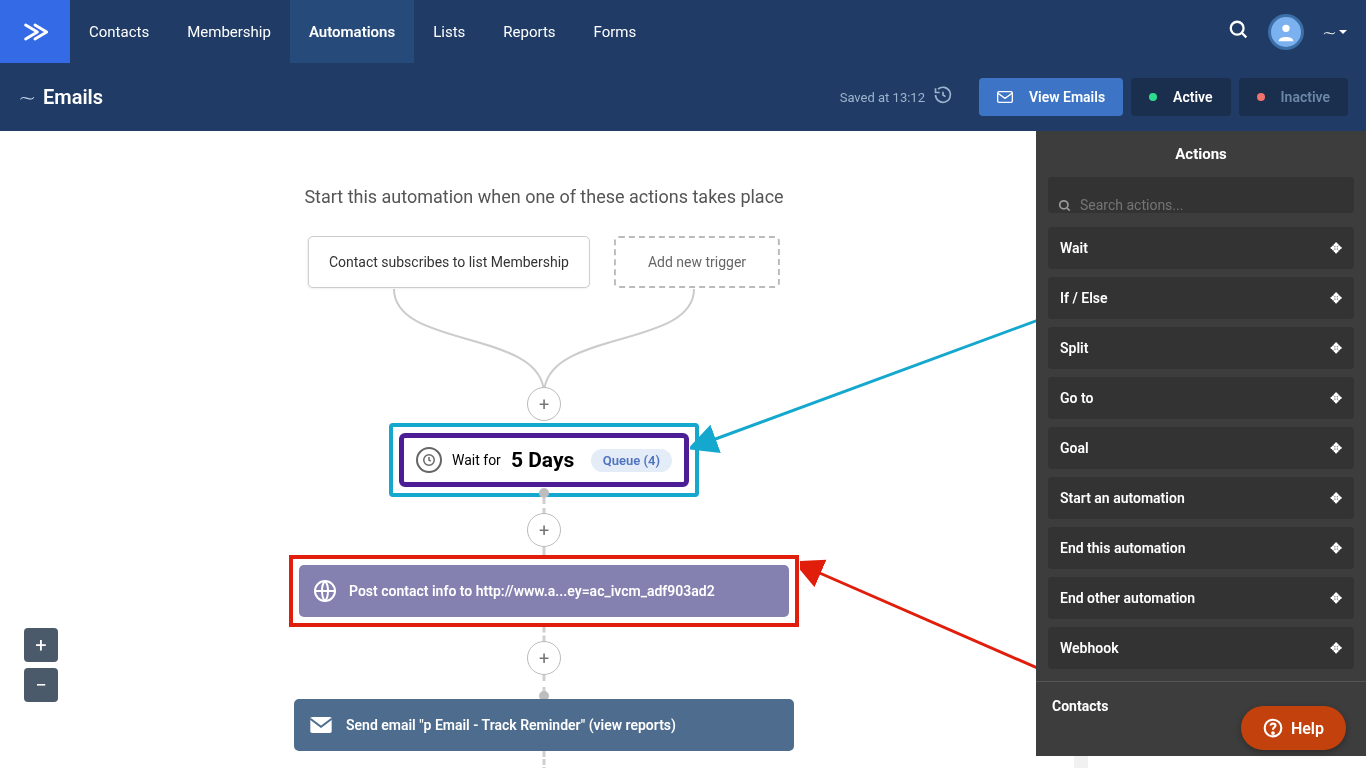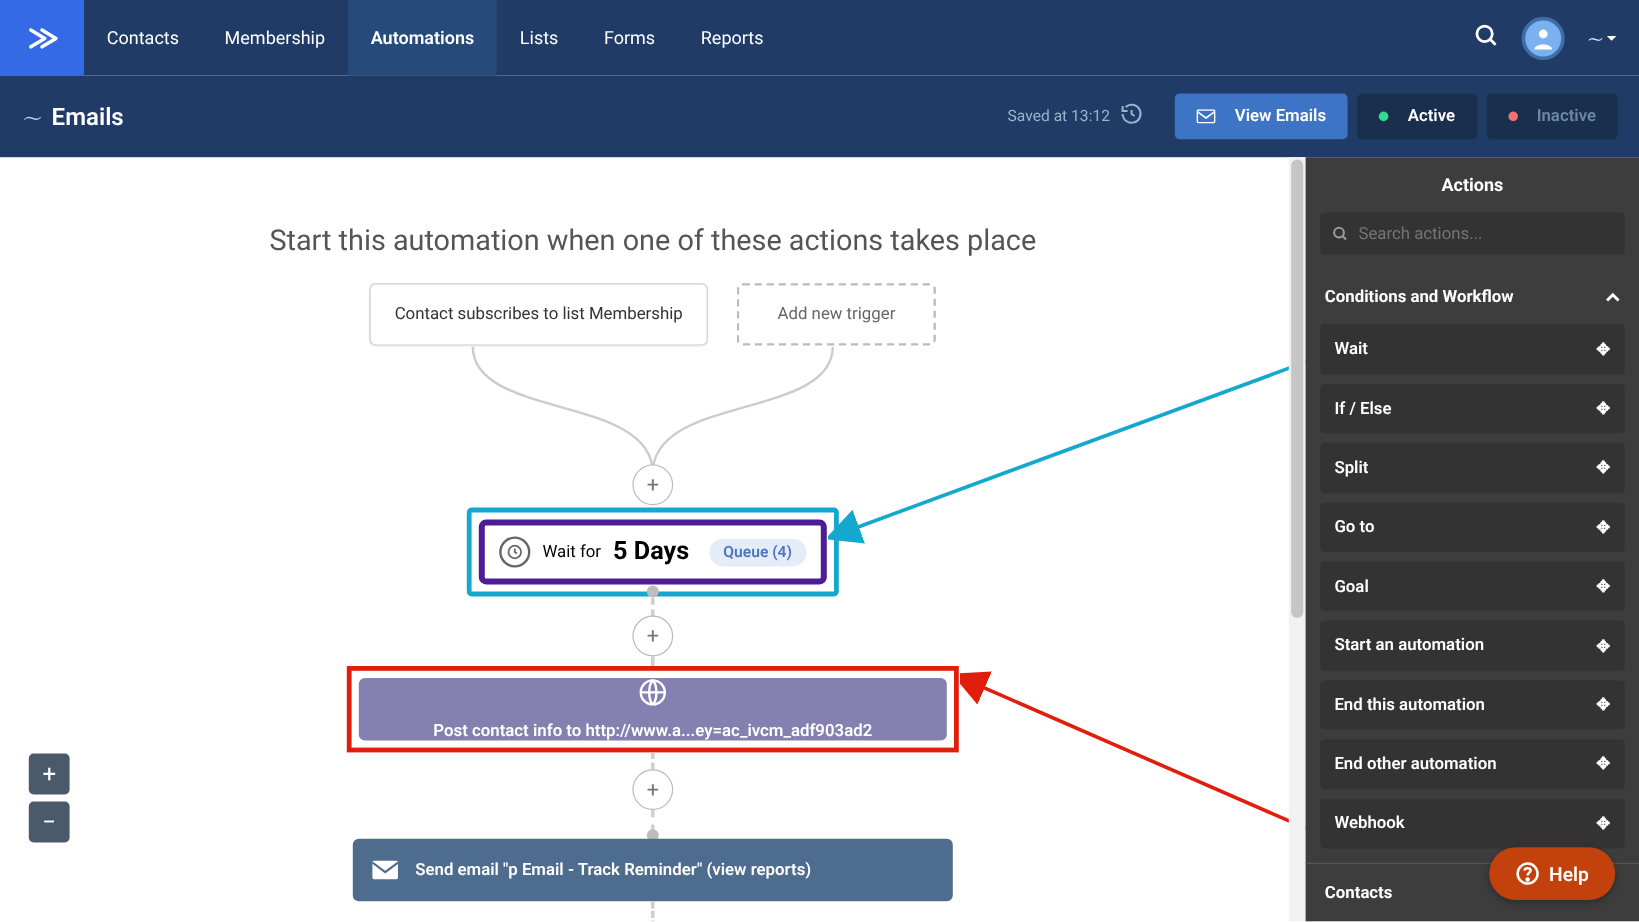--- a/index.html
+++ b/index.html
@@ -28,57 +28,57 @@
 .btn-view { background: #3e74c5; color: #fff; }
 .btn-contacts { background: #3e74c5; color: #fff; }
 .btn-active { background: #1a2e4d; color: #fff; align-items: center; }
 .btn-inactive { background: #1a2e4d; color: #6c88a8; }
 .dot { width: 8px; height: 8px; border-radius: 50%; display:inline-block; }
 .dot-green { background: #2ddc8f; }
 .dot-red { background: #f0736e; }
 
 
 .main { position: absolute; top: 131px; left: 0; right: 278px; bottom: 0; overflow: hidden; }
-.sidebar { position: absolute; top: 131px; right: 0; bottom: 0; width: 278px; background: #3d3d3d; color: #fff; display:flex; flex-direction:column; }
+.sidebar { position: absolute; top: 131px; right: 0; bottom: 12px; width: 330px; background: #3d3d3d; color: #fff; display:flex; flex-direction:column; }
 
 
 .canvas { position: relative; width: 100%; height: 100%; }
-.start-text { position: absolute; top: 55px; left: 0; right: 0; text-align: center; color: #555; font-size: 24px; }
+.start-text { position: absolute; top: 55px; left: 0; right: 0; text-align: center; color: #555; font-size: 18px; }
 .trigger-row { position: absolute; top: 105px; left: 50%; transform: translateX(-50%); display: flex; gap: 24px; }
 .trigger-box { height: 52px; padding: 0 20px; background: #fff; border: 1px solid #ccc; border-radius: 5px; display: flex; align-items: center; font-size: 14px; color: #333; box-shadow: 0 1px 2px rgba(0,0,0,.06); cursor:pointer; }
 .add-trigger { height: 52px; padding: 0 32px; border: 2px dashed #bbb; border-radius: 5px; display: flex; align-items: center; color: #666; font-size: 14px; cursor:pointer; }
 
 .plus-node { position: absolute; width: 34px; height: 34px; border: 1px solid #bbb; border-radius: 50%; background: #fff; left: 50%; transform: translateX(-50%); display:flex; align-items:center; justify-content:center; color:#777; font-size:18px; cursor:pointer; }
 
 .wait-wrap { position: absolute; left: 50%; transform: translateX(-50%); top: 292px; width: 310px; height: 74px; border: 4px solid #15a8ce; border-radius: 4px; padding: 6px; background:#fff; }
 .wait-box { width: 100%; height: 100%; border: 5px solid #4c1d95; border-radius: 6px; display: flex; align-items: center; padding: 0 12px; gap: 10px; font-size: 14px; cursor:pointer; }
 .wait-dur { font-weight: 700; font-size: 21px; color:#000000; }
 .queue-pill { background: #e4ecf8; color: #4e73c0; padding: 4px 12px; border-radius: 14px; font-size: 13px; font-weight: 600; margin-left:auto; }
 
 .webhook-wrap { position: absolute; left: 50%; transform: translateX(-50%); top: 424px; width: 510px; height: 72px; border: 4px solid #e01e0b; background:#fff; padding: 6px; }
-.webhook-box { width: 100%; height: 100%; background: #8481b0; border-radius: 5px; display: flex; align-items: center; gap: 12px; padding: 0 14px; color: #fff; font-size: 14px; font-weight:600; cursor:pointer;flex-direction:column; }
+.webhook-box { width: 100%; height: 100%; background: #8481b0; border-radius: 5px; display: flex; align-items: center; gap: 12px; padding: 0 14px; color: #fff; font-size: 14px; font-weight:600; cursor:pointer; }
 
 .email-box { position: absolute; left: 50%; transform: translateX(-50%); top: 568px; width: 500px; height: 52px; background: #4e6c8e; border-radius: 5px; display: flex; align-items: center; gap: 14px; padding: 0 16px; color: #fff; font-size: 14px; font-weight:600; cursor:pointer; }
 
 
 .dotline { position: absolute; left: 50%; transform: translateX(-50%); border-left: 3px dashed #cfcfcf; }
 .dot-node { position:absolute; width:10px; height:10px; background:#bdbdbd; border-radius:50%; left:50%; transform:translateX(-50%);} 
 
 .curve-svg { position:absolute; top:158px; left:50%; transform:translateX(-50%); }
 
 
 .zoom { position: absolute; left: 24px; bottom: 60px; display: flex; flex-direction: column; }
 .zoom-btn { width: 34px; height: 34px; background: #4b5a6a; color: #fff; font-size: 20px; display:flex; align-items:center; justify-content:center; border-radius:4px; margin-bottom:6px; cursor:pointer; }
 
 
 .arrow-svg { position:absolute; pointer-events:none; }
 
 
 .side-head { text-align: center; padding: 14px 0; font-weight: 700; font-size: 15px; }
-.side-search { margin: 0 12px 14px; height: 36px; background: #333; border-radius: 4px; display:flex; align-items:center; padding:0 10px; gap:8px; color:#999; }
+.side-search { margin: 0 12px 14px; height: 36px; background: #333; border-radius: 4px; display:flex; align-items:flex-end; padding:0 10px; gap:8px; color:#999; }
 .side-search input { flex:1; background:transparent; border:0; color:#fff; font-size:14px; outline:none; }
 .side-section { padding: 14px 16px; font-weight: 700; font-size: 14px; display:flex; align-items:center; justify-content:space-between; cursor:pointer; }
 .action-item { margin: 0 12px 8px; height: 42px; background: #333; border-radius: 4px; display:flex; align-items:center; padding:0 12px; font-weight:600; font-size:14px; justify-content:space-between; cursor:grab; }
 .section-contacts { padding: 16px; font-weight: 700; font-size: 14px; border-top:1px solid #555; margin-top:4px;}
 
 
 .help-btn { position: absolute; right: 20px; bottom: 18px; background: #c2410c; color: #fff; padding: 12px 22px; border-radius: 25px; display:flex; align-items:center; gap:8px; font-weight:600; font-size:16px; cursor:pointer; box-shadow:0 2px 6px rgba(0,0,0,.3); }
 
 .scrollbar { position:absolute; right:278px; top:131px; bottom:0; width:14px; background:#f1f1f1; }
 .scroll-thumb { position:absolute; left:2px; right:2px; top:2px; height:60%; background:#c5c5c5; border-radius:5px; }
@@ -97,22 +97,22 @@
   <div class="logo">
     <svg viewBox="0 0 24 24">
         <path d="M4 6 L14 12 L4 18 M12 6 L22 12 L12 18" stroke="#fff" stroke-width="2.5" fill="none" stroke-linecap="round" stroke-linejoin="round"></path>
       </svg>
   </div>
   <div class="nav-items">
     <div class="nav-item">Contacts</div>
     <div class="nav-item">Membership</div>
     <div class="nav-item active">Automations</div>
     <div class="nav-item">Lists</div>
+    <div class="nav-item">Reports</div>
     <div class="nav-item">Forms</div>
-    <div class="nav-item">Reports</div>
   </div>
   <div class="nav-right">
     <div class="search-ico">
       <svg viewBox="0 0 24 24" fill="none" stroke="#fff" stroke-width="2.5">
           <circle cx="10" cy="10" r="7"></circle>
           <line x1="20" y1="20" x2="15" y2="15"></line>
         </svg>
     </div>
     <div class="avatar">
       <svg width="22" height="22" viewBox="0 0 24 24" fill="#fff">
@@ -251,26 +251,20 @@
 
 <div class="sidebar">
   <div class="side-head">Actions</div>
   <div class="side-search">
     <svg width="14" height="14" viewBox="0 0 24 24" fill="none" stroke="#999" stroke-width="3">
         <circle cx="10" cy="10" r="7"></circle>
         <line x1="20" y1="20" x2="15" y2="15"></line>
       </svg>
     <input placeholder="Search actions..." style="">
   </div>
-  <div class="side-section">
-    <span>Conditions and Workflow</span>
-    <svg width="12" height="12" viewBox="0 0 10 10">
-        <path d="M1 7 L5 3 L9 7" stroke="#fff" stroke-width="2" fill="none"></path>
-      </svg>
-  </div>
   <div class="action-item">
       <span>Wait</span>
       <span>✥</span>
     </div>
   <div class="action-item">
       <span>If / Else</span>
       <span>✥</span>
     </div>
   <div class="action-item">
       <span>Split</span>

